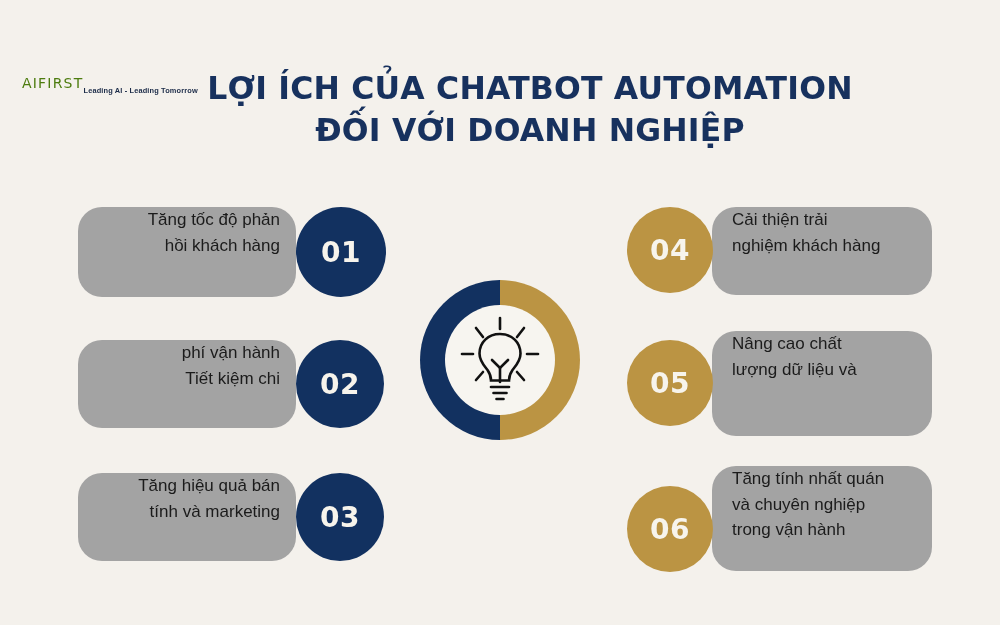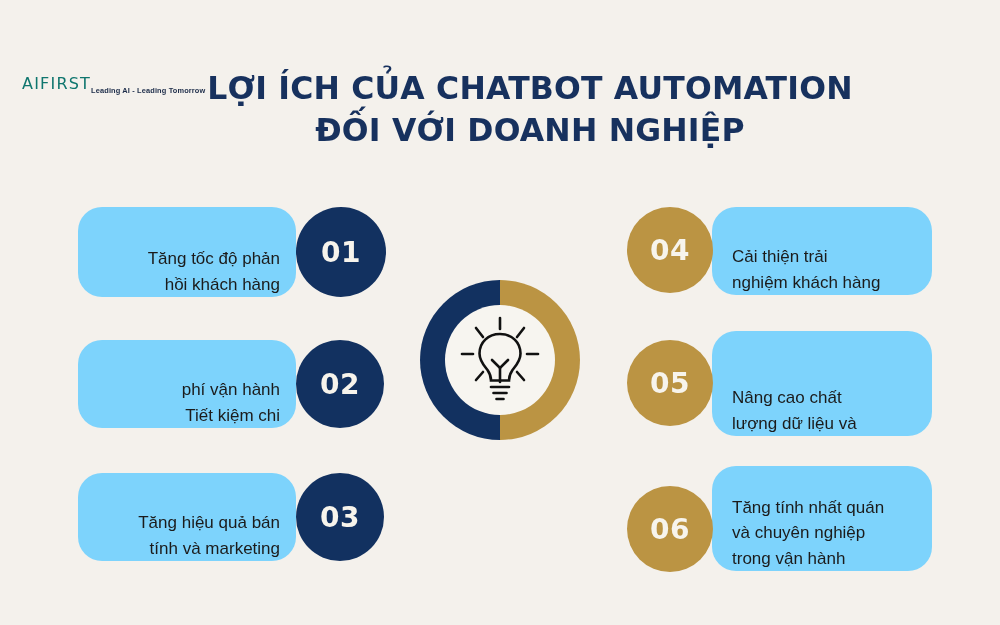--- a/index.html
+++ b/index.html
@@ -20,23 +20,23 @@
     top: 26px;
     width: 132px;
     height: 110px;
     display: flex;
     flex-direction: row;
     align-items: center;
   }
   #shield { width: 52px; height: 56px; display: block; }
   #brand-name {
     margin-top: 4px;
-    font-size: 16px;
+    font-size: 14px;
     letter-spacing: 1.2px;
-    color: #0f766e;
+    color: #4d7c0f;
     font-weight: 400;
     font-family: "DejaVu Sans", sans-serif;
   }
   #brand-tagline {
     margin-top: 18px;
     font-size: 7.4px;
     font-weight: bold;
     letter-spacing: 0.15px;
     color: #1b2b48;
     white-space: nowrap;
@@ -54,24 +54,24 @@
     font-weight: bold;
     line-height: 1.33;
     letter-spacing: 0.2px;
     font-family: "DejaVu Sans", sans-serif;
   }
   #title .tline { display: block; }
 
   
   .card {
     position: absolute;
-    background: #7dd3fc;
+    background: #a3a3a3;
     border-radius: 24px;
     display: flex;
-    align-items: flex-end;
+    align-items: flex-start;
   }
   .card-left  { left: 78px;  width: 218px; }
   .card-right { left: 712px; width: 220px; }
 
   .card-text {
     color: #1b1b1b;
     font-size: 17px;
     line-height: 1.5;
     width: 100%;
   }

